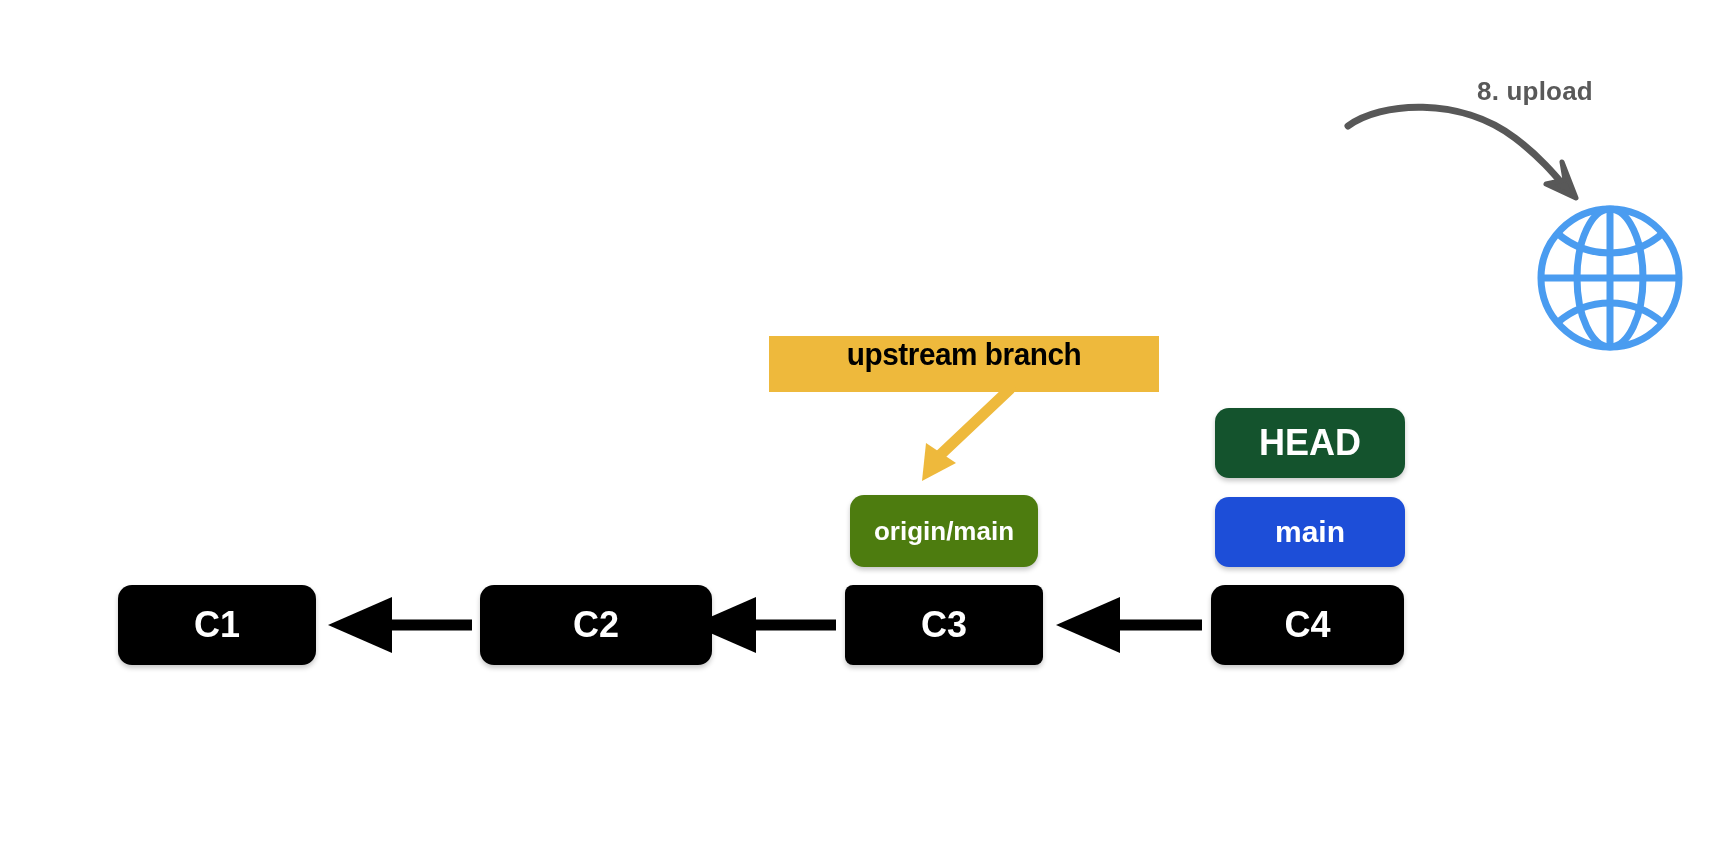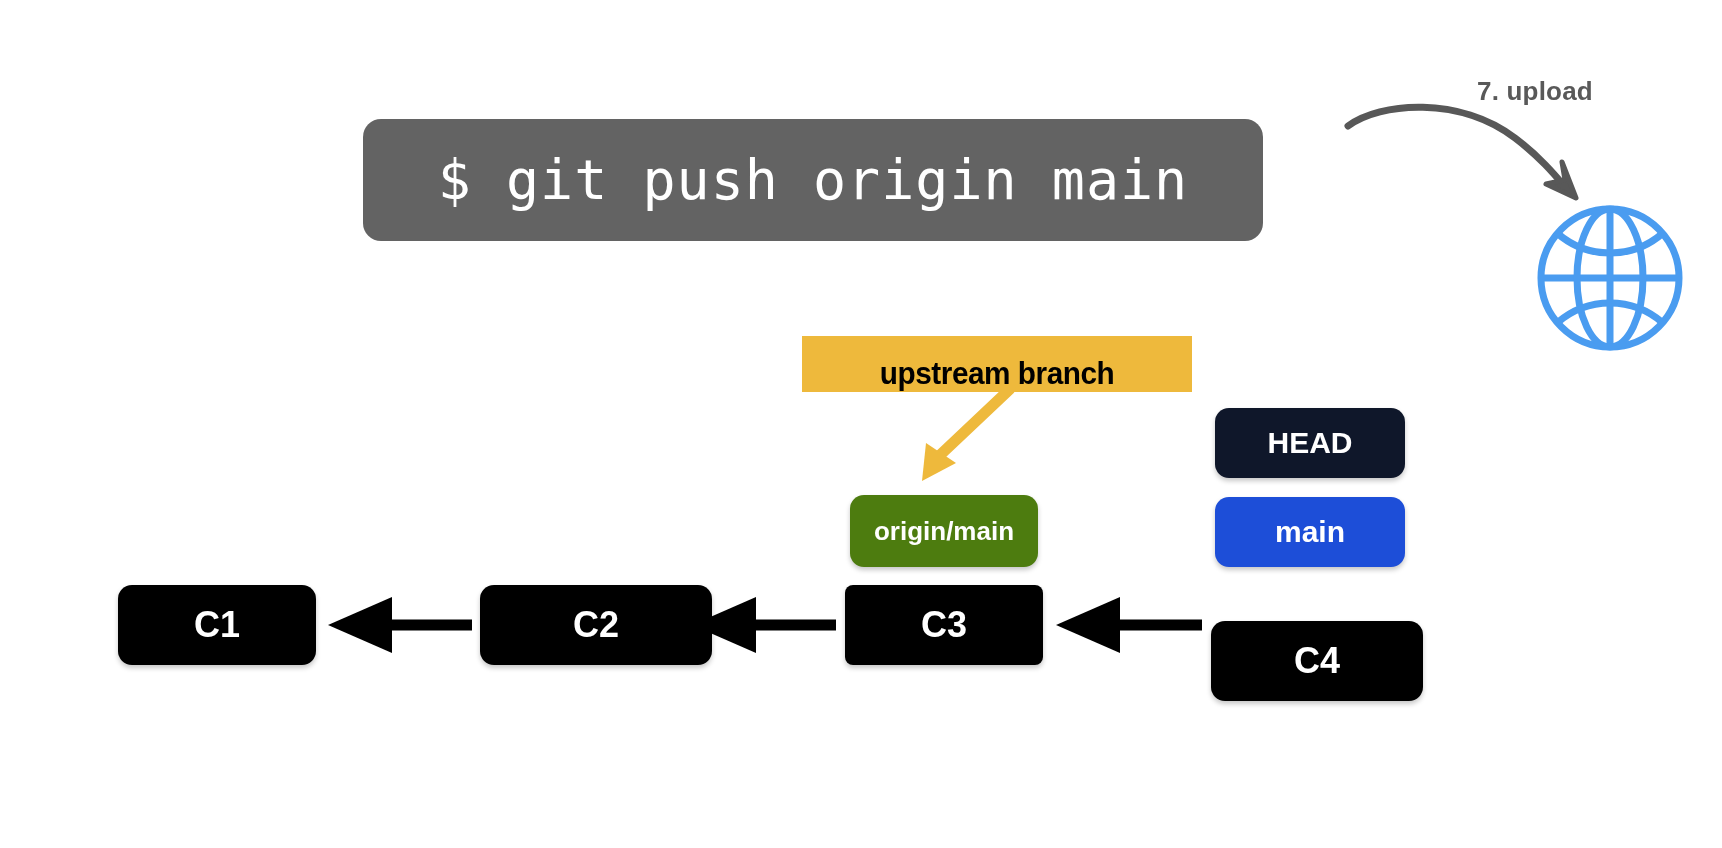--- a/index.html
+++ b/index.html
@@ -70,27 +70,27 @@
     position: absolute;
     left: 1535px;
     top: 203px;
     width: 150px;
     height: 150px;
   }
 
   
   .banner {
     position: absolute;
-    left: 802px;
+    left: 769px;
     top: 336px;
     width: 390px;
     height: 56px;
     background: #eeb93c;
     display: flex;
-    align-items: flex-end;
+    align-items: flex-start;
     justify-content: center;
   }
   .banner-text {
     color: #000000;
     font-size: 32px;
     font-weight: bold;
     letter-spacing: -0.5px;
     white-space: nowrap;
     transform: scaleX(0.93);
   }
@@ -122,30 +122,30 @@
     background: #4d7c0f;
     font-size: 26px;
     font-weight: bold;
   }
   .node-branch {
     background: #1d4ed8;
     font-size: 30px;
     font-weight: bold;
   }
   .node-head {
-    background: #0f172a;
-    font-size: 30px;
+    background: #14532d;
+    font-size: 36px;
     font-weight: bold;
   }
 
   
   #c1 { left: 118px;  top: 585px;  width: 198px; height: 80px; }
   #c2 { left: 480px;  top: 585px;  width: 232px; height: 80px; }
   #c3 { left: 845px;  top: 585px;  width: 198px; height: 80px; border-radius: 8px; }
-  #c4 { left: 1211px; top: 585px;  width: 212px; height: 80px; margin-top: 36px; }
+  #c4 { left: 1211px; top: 585px;  width: 193px; height: 80px; }
 
   #origin-main { left: 850px;  top: 495px; width: 188px; height: 72px; }
   #main-branch { left: 1215px; top: 497px; width: 190px; height: 70px; }
   #head-ref    { left: 1215px; top: 408px; width: 190px; height: 70px; }
 
   
   .commit-arrow {
     position: absolute;
     height: 60px;
     top: 595px;
@@ -153,25 +153,22 @@
   }
   #arrow-c2-c1 { left: 324px; width: 150px; }
   #arrow-c3-c2 { left: 688px; width: 150px; }
   #arrow-c4-c3 { left: 1052px; width: 152px; }
 </style>
 </head>
 <body>
 
 <div id="stage">
 
-  <div class="terminal">
-    <span class="terminal-text">$ git push origin main</span>
-  </div>
-
-  <div class="upload-label">7. upload</div>
+
+  <div class="upload-label">8. upload</div>
 
   <svg class="sketch-arrow" viewBox="0 0 270 120">
     <path d="M8,26 C40,2 120,-4 175,38 C200,57 215,75 226,88" stroke="#585858" stroke-width="7" fill="none" stroke-linecap="round"></path>
     <path d="M236,98 L206,84 L225,80 L222,62 Z" fill="#585858" stroke="#585858" stroke-width="5" stroke-linejoin="round"></path>
   </svg>
 
   <svg class="globe" viewBox="0 0 150 150">
     <g stroke="#4a9cf0" stroke-width="7" fill="none">
       <circle cx="75" cy="75" r="69"></circle>
       <line x1="6" y1="75" x2="144" y2="75"></line>

